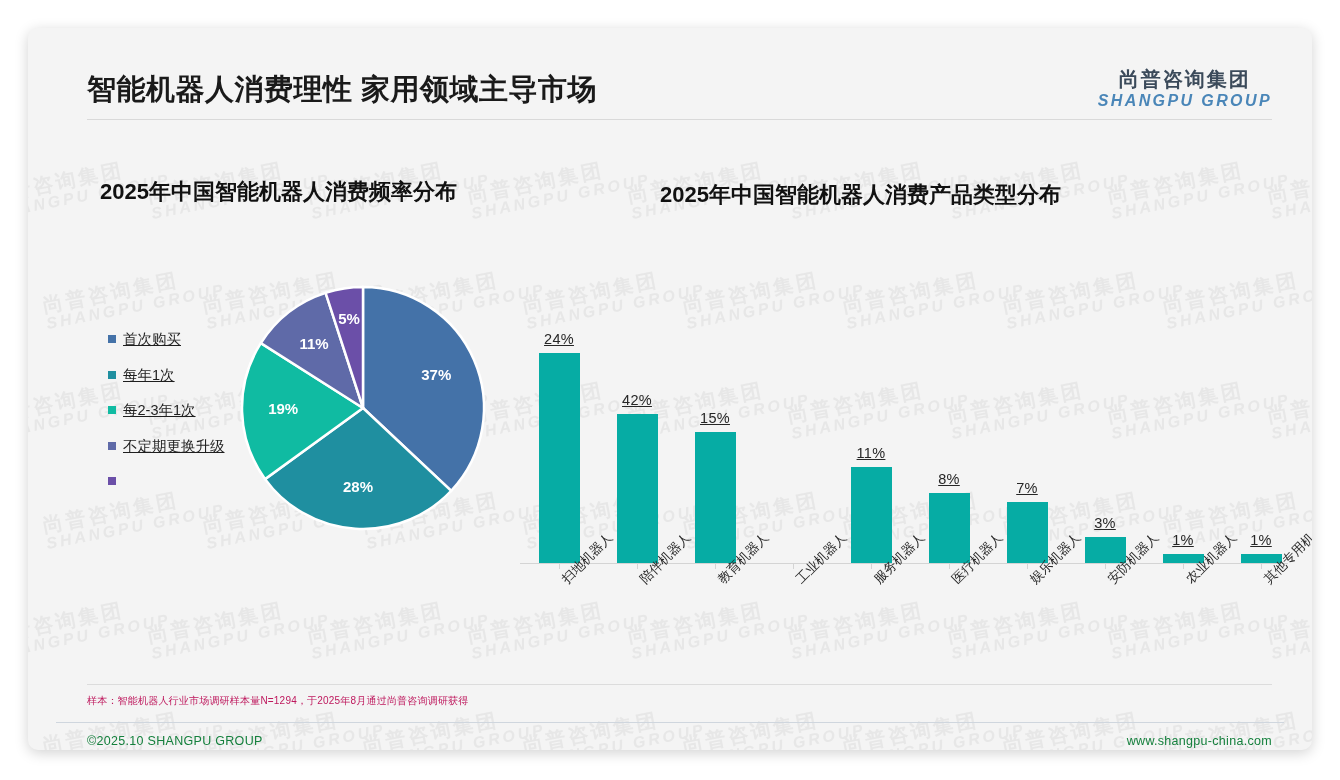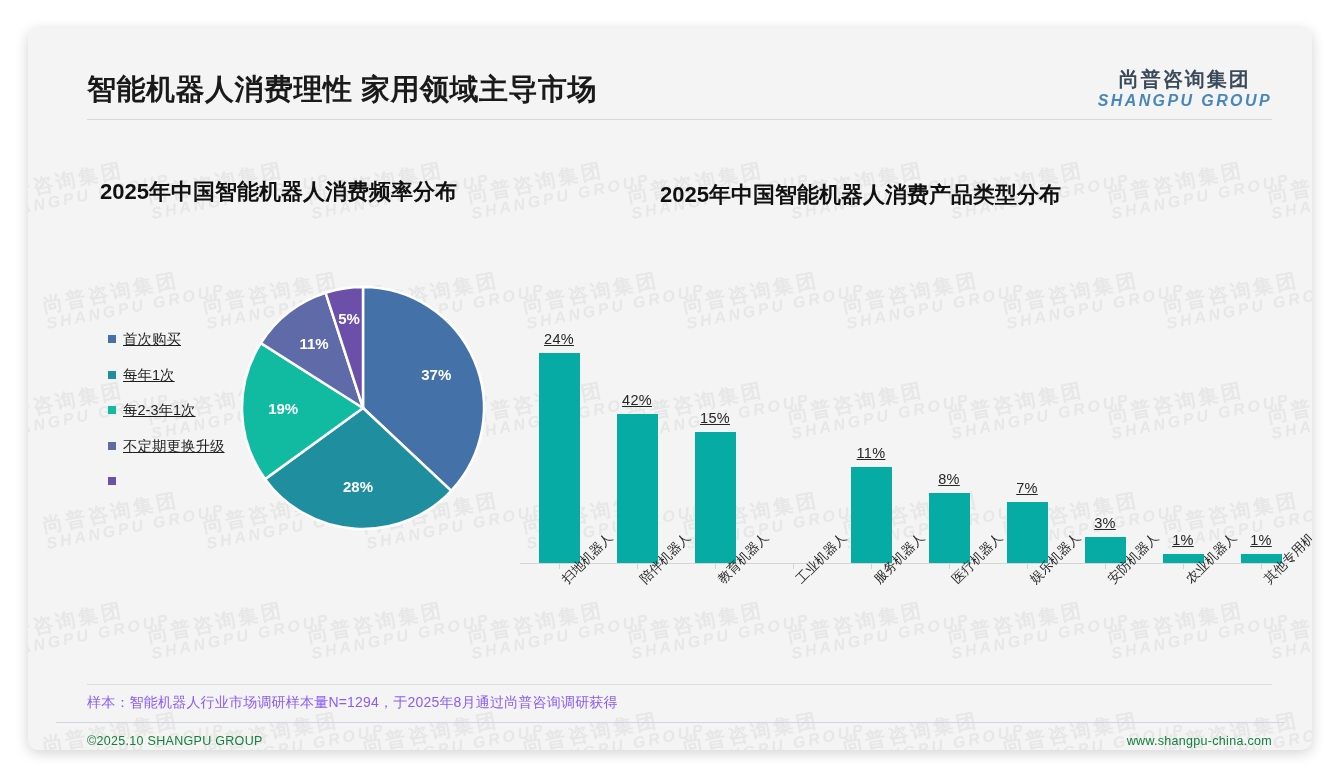--- a/index.html
+++ b/index.html
@@ -223,22 +223,22 @@
     left: 59px; right: 40px;
     top: 656px;
     height: 1px;
     background: #dcdcdc;
     z-index: 4;
   }
   .note {
     position: absolute;
     left: 59px;
     top: 666px;
-    font-size: 14px;
-    color: #8b5cf6;
+    font-size: 10px;
+    color: #be185d;
     letter-spacing: 0.2px;
     z-index: 4;
   }
   .footer-rule {
     position: absolute;
     left: 28px; right: 28px;
     top: 694px;
     height: 1px;
     background: #cfd6de;
     z-index: 4;

